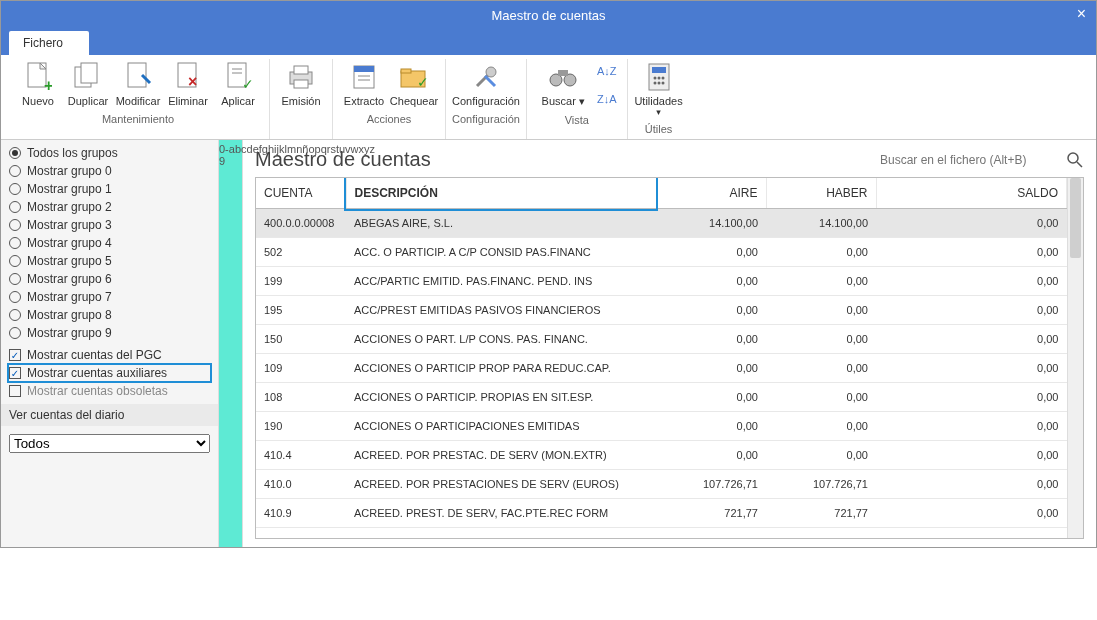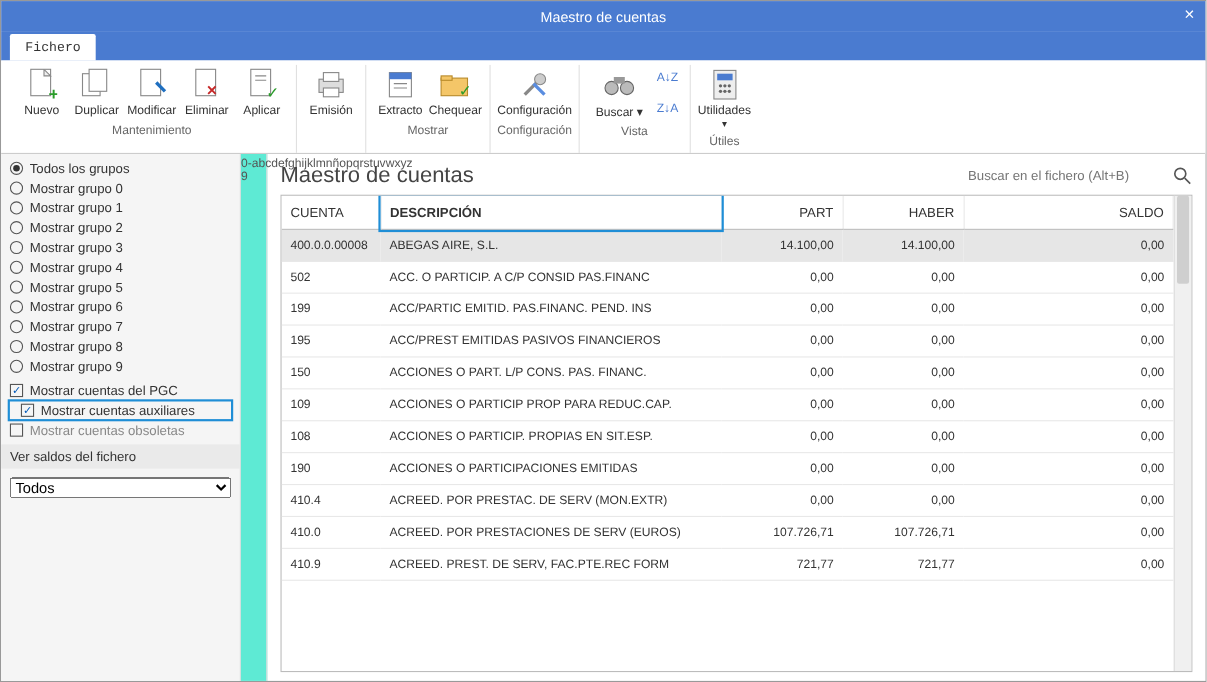--- a/index.html
+++ b/index.html
@@ -1,25 +1,25 @@
 <!DOCTYPE html>
 <html><head>
 <meta charset="utf-8">
 <style>
   * { box-sizing: border-box; font-family: "Segoe UI", Tahoma, sans-serif; }
   body { margin: 0; background: #fff; font-size: 12px; color: #333; }
-  .window { width: 1097px; height: 620px; border: 1px solid #999; display: flex; flex-direction: column; overflow: hidden; }
+  .window { width: 1097px; height: 548px; border: 1px solid #999; display: flex; flex-direction: column; overflow: hidden; }
 
   
   .titlebar { height: 28px; background: #4a7bd0; display: flex; align-items: center; justify-content: center; position: relative; color: #fff; font-size: 13px; }
   .titlebar .close { position: absolute; right: 10px; top: 4px; cursor: pointer; font-size: 16px; }
 
   
   .tabstrip { height: 26px; background: #4a7bd0; display: flex; align-items: flex-end; padding-left: 8px; }
-  .tab { background: #fff; padding: 5px 14px 5px 14px; font-size: 12px; border-top-left-radius: 2px; border-top-right-radius: 2px; cursor: pointer; font-family: Liberation Mono, monospace;}
+  .tab { background: #fff; padding: 5px 26px 5px 14px; font-size: 12px; border-top-left-radius: 2px; border-top-right-radius: 2px; cursor: pointer;}
 
   
   .ribbon { background: #fff; border-bottom: 1px solid #ccc; padding: 4px 6px 0 6px; display: flex; }
   .ribbon-group { display: flex; flex-direction: column; align-items: center; border-right: 1px solid #e0e0e0; padding: 0 6px; }
   .ribbon-group:last-child { border-right: none; }
   .ribbon-buttons { display: flex; }
   .rbtn { display: flex; flex-direction: column; align-items: center; width: 50px; padding: 2px 2px; cursor: pointer; text-align: center; font-size: 11px; }
   .rbtn.wide { width: 68px; }
   .rbtn .ico { width: 32px; height: 32px; margin-bottom: 2px; display:flex;align-items:center;justify-content:center;}
   .ribbon-group-label { font-size: 11px; color: #666; padding: 4px 0 4px 0; }
@@ -28,21 +28,21 @@
   .body { flex: 1; display: flex; min-height: 0; }
 
   .sidebar { width: 218px; background: #f5f5f5; display: flex; flex-direction: column; border-right: 1px solid #ddd; font-size: 12px; }
   .sidebar .section-title { background:#eaeaea; padding:4px 8px;}
   .sidebar .pad { padding: 4px 8px; }
   .radio-row, .check-row { display: flex; align-items: center; gap: 6px; padding: 2px 0; cursor:pointer;}
   .radio, .check { width: 12px; height: 12px; border: 1px solid #555; display: inline-flex; align-items:center; justify-content:center; font-size:10px;}
   .radio { border-radius: 50%; }
   .radio.sel::after { content:''; width:6px; height:6px; background:#333; border-radius:50%;}
   .check.sel::after { content:'✓'; color:#0058b8;}
-  .highlight-box { outline: 2px solid #1f8ed6; padding:1px 10px; margin:1px 0;}
+  .highlight-box { outline: 2px solid #1f8ed6; padding:1px 0; margin:1px 0;}
   .sidebar select { width: 100%; }
   .sidebar .muted { color:#888;}
 
   .az { width: 24px; background: #5eead4; display:flex; flex-direction:row; font-size:11px; border-right:1px solid #ddd; padding-top:2px;}
   .az span { padding: 1px 0; color:#555; cursor:pointer;}
 
   .main { flex:1; display:flex; flex-direction:column; min-width:0; padding:8px 12px 8px 12px;}
   .main-header { display:flex; align-items:center; justify-content:space-between; margin-bottom:6px;}
   .main-title { font-size: 20px; color:#444;}
   .search { display:flex; align-items:center; gap:8px; color:#888;}
@@ -163,21 +163,21 @@
           <span class="ico">
             <svg width="30" height="28">
                 <rect x="2" y="8" width="24" height="16" fill="#f4c668" stroke="#b88a2a"></rect>
                 <rect x="2" y="6" width="10" height="4" fill="#f4c668" stroke="#b88a2a"></rect>
                 <text x="18" y="24" font-size="14" fill="#2a9c2a">✓</text>
               </svg>
           </span>
           <span>Chequear</span>
         </div>
       </div>
-      <div class="ribbon-group-label">Mostrar</div>
+      <div class="ribbon-group-label">Acciones</div>
     </div>
 
     <div class="ribbon-group">
       <div class="ribbon-buttons">
         <div class="rbtn wide">
           <span class="ico">
             <svg width="30" height="30">
                 <line x1="6" y1="24" x2="18" y2="12" stroke="#888" stroke-width="3"></line>
                 <circle cx="20" cy="10" r="5" fill="#ccc" stroke="#888"></circle>
                 <line x1="24" y1="24" x2="14" y2="14" stroke="#5a8de0" stroke-width="3"></line>
@@ -288,21 +288,21 @@
           </div>
         <div class="check-row highlight-box">
             <span class="check sel"></span>
             <span>Mostrar cuentas auxiliares</span>
           </div>
         <div class="check-row">
             <span class="check"></span>
             <span class="muted">Mostrar cuentas obsoletas</span>
           </div>
       </div>
-      <div class="section-title">Ver saldos del fichero</div>
+      <div class="section-title">Ver cuentas del diario</div>
       <div class="pad" style="padding-top:8px;">
         <select><option>Todos</option></select>
       </div>
     </div>
 
     <div class="az" id="az-list">
         <span>0-9</span>
         <span>a</span>
         <span>b</span>
         <span>c</span>
@@ -345,21 +345,21 @@
           </span>
         </div>
       </div>
       <div class="grid-wrap">
         <div class="grid">
           <table>
             <thead>
               <tr>
                 <th style="width:90px;">CUENTA</th>
                 <th class="desc" style="width:310px;">DESCRIPCIÓN</th>
-                <th class="right" style="width:110px;">PART</th>
+                <th class="right" style="width:110px;">AIRE</th>
                 <th class="right" style="width:110px;">HABER</th>
                 <th class="right">SALDO</th>
               </tr>
             </thead>
             <tbody id="grid-body">
                 <tr class="sel">
                   <td>400.0.0.00008</td>
                   <td>ABEGAS AIRE, S.L.</td>
                   <td class="right">14.100,00</td>
                   <td class="right">14.100,00</td>

